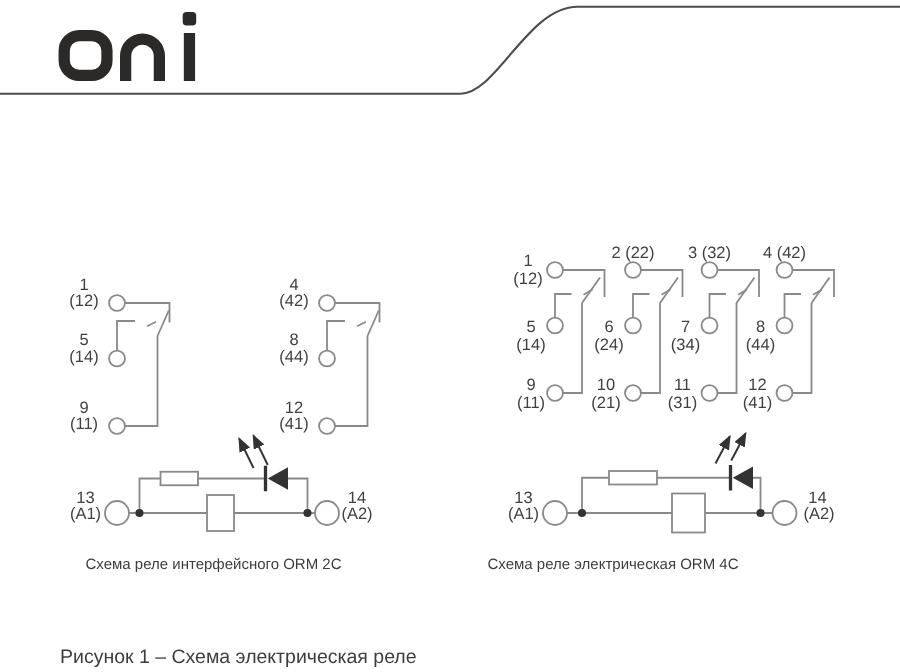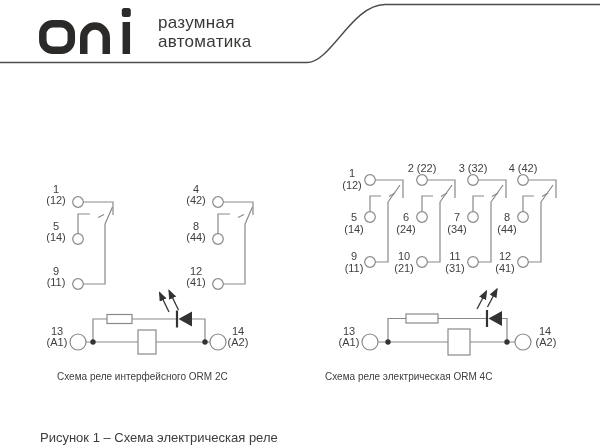--- a/index.html
+++ b/index.html
@@ -185,22 +185,18 @@
         <text x="505" y="272">(41)</text>
 
         <text x="349" y="335">13</text>
         <text x="349" y="346">(A1)</text>
         <text x="545" y="335">14</text>
         <text x="546" y="346">(A2)</text>
       </g>
     </g>
   </svg>
 
-  <div class="tagline">
-    <div>разумная</div>
-    <div>автоматика</div>
-  </div>
 
   <div class="caption cap2c">Схема реле интерфейсного ORM 2C</div>
   <div class="caption cap4c">Схема реле электрическая ORM 4C</div>
   <div class="figure-caption">Рисунок 1 – Схема электрическая реле</div>
 
 </div>
 
 </body></html>

